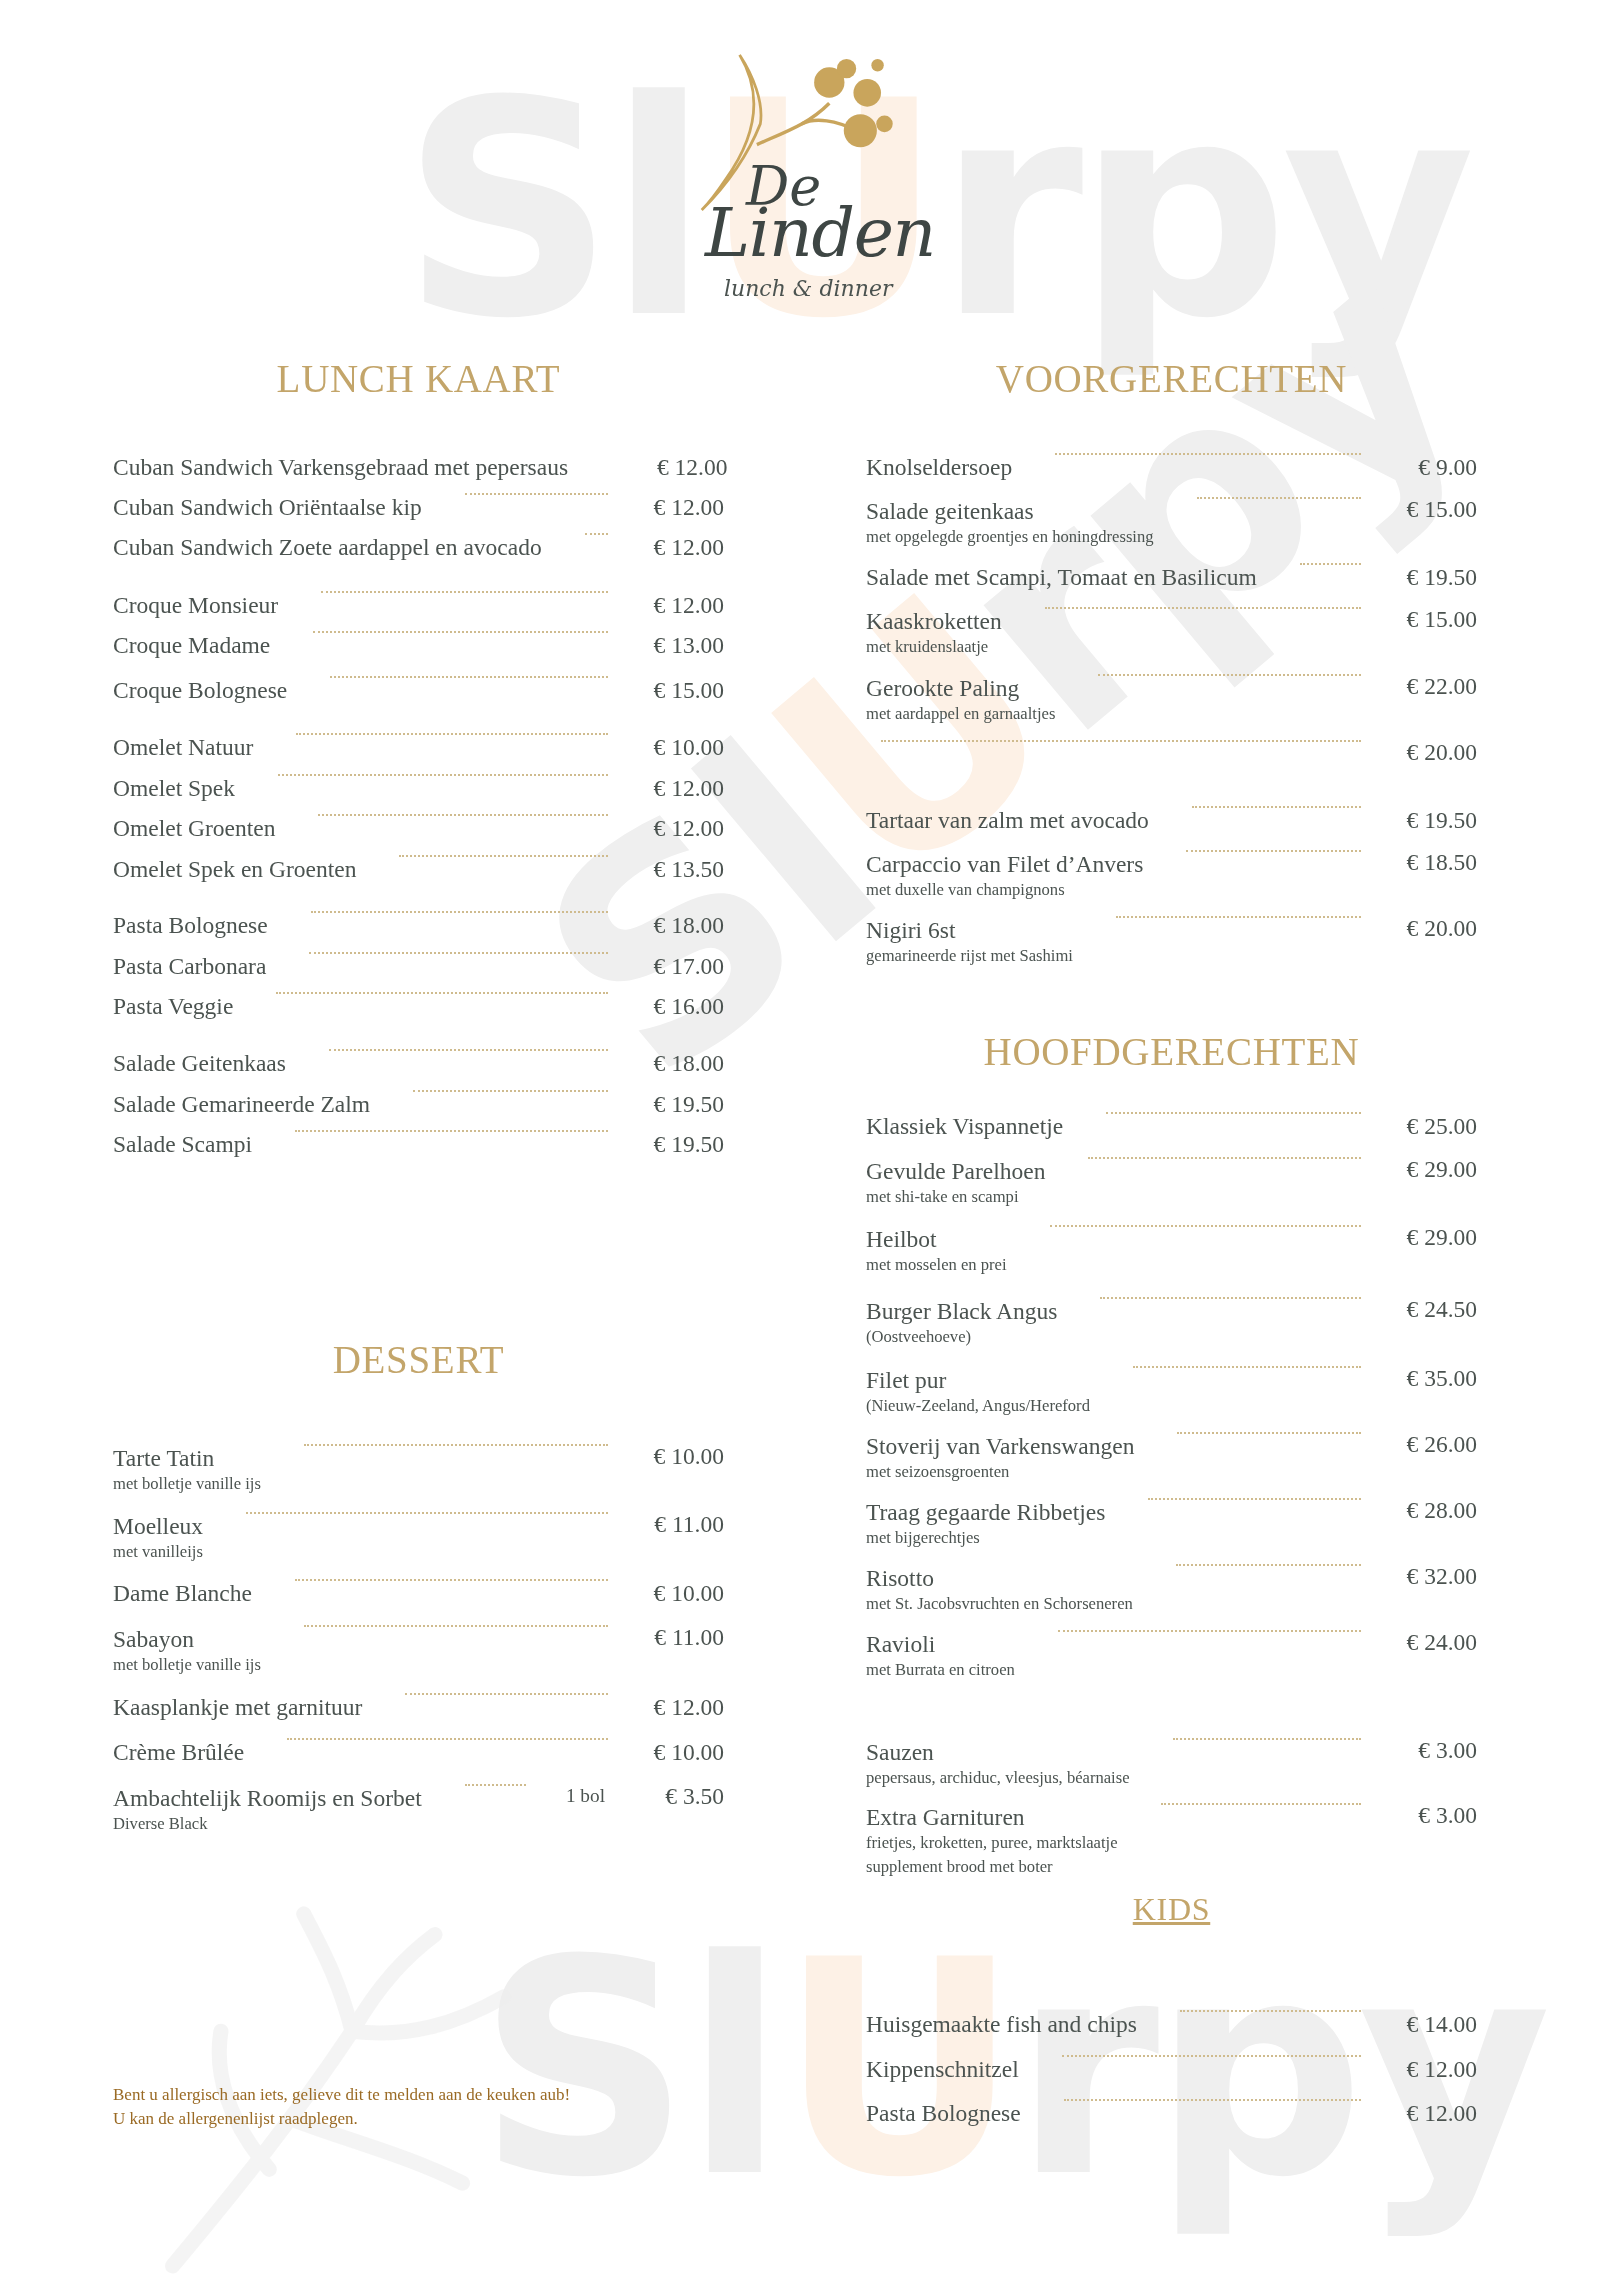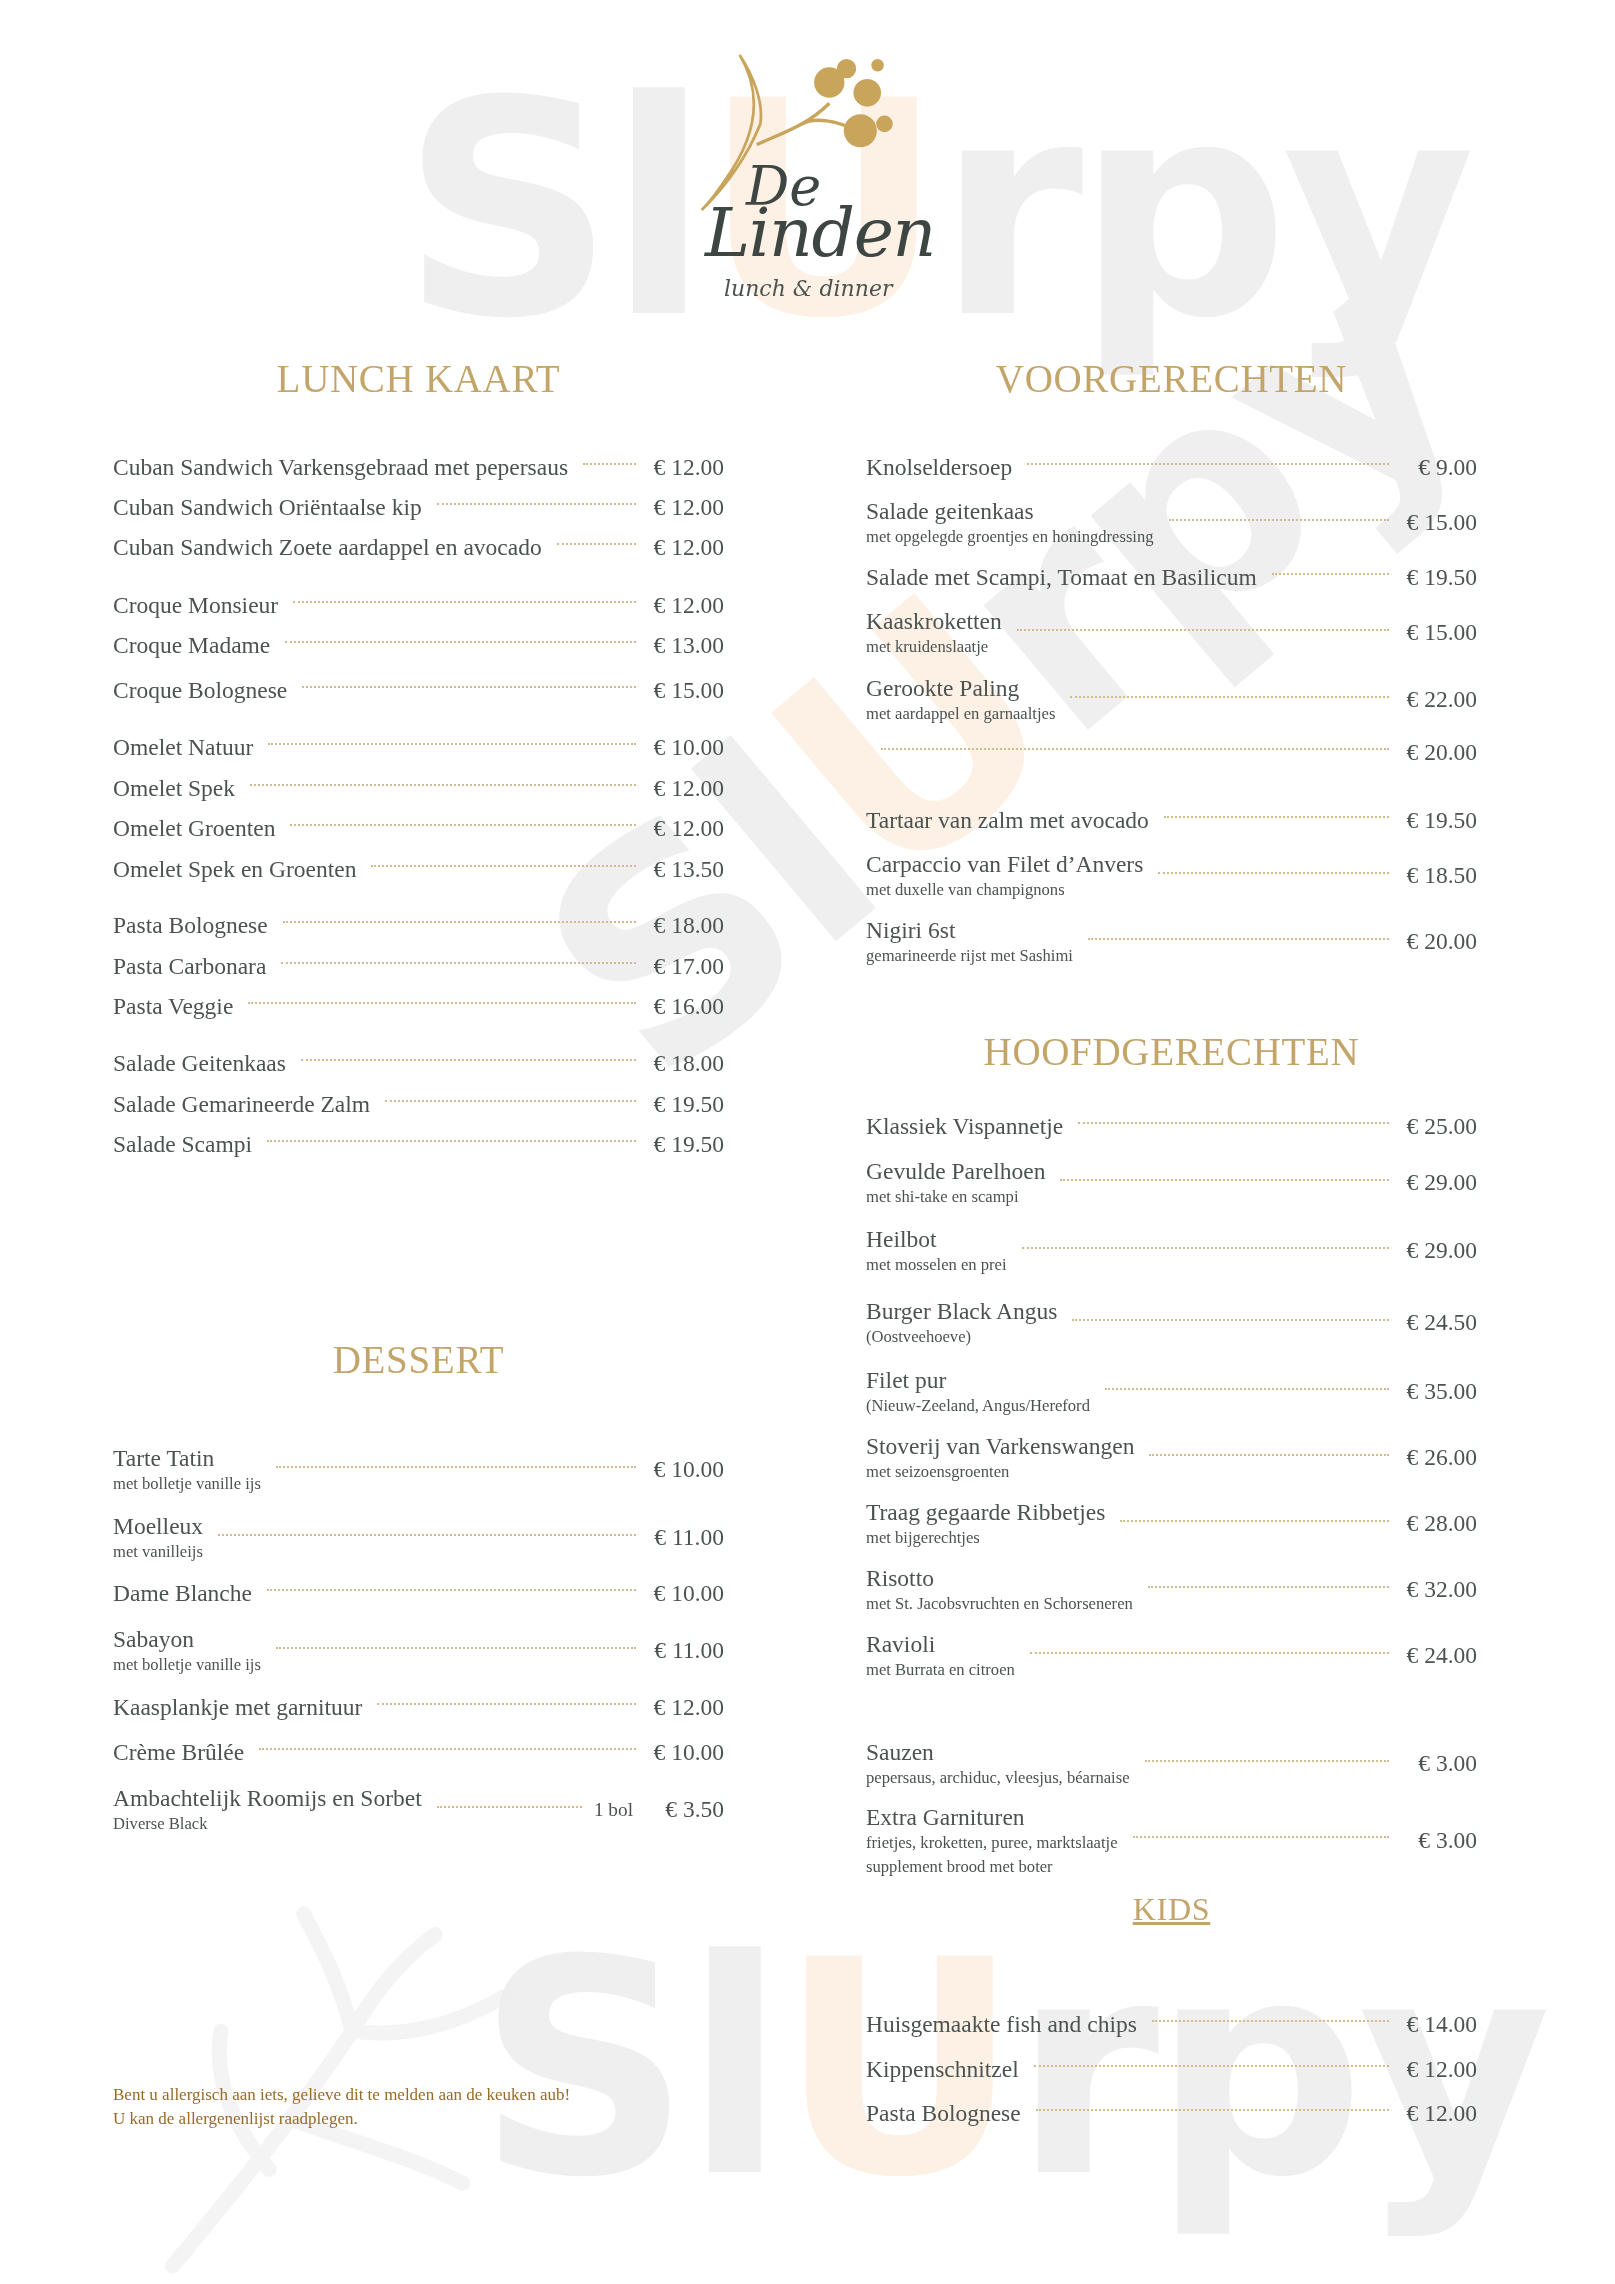--- a/index.html
+++ b/index.html
@@ -19,21 +19,21 @@
   .logo-de { position: absolute; left: 746px; top: 155px; font-family: "DejaVu Serif", serif;
              font-style: italic; font-size: 54px; color: #3e4644; }
   .logo-linden { position: absolute; left: 705px; top: 193px; font-family: "DejaVu Serif", serif;
                  font-style: italic; font-size: 68px; color: #3e4644; letter-spacing: -1.4px; }
   .logo-sub { position: absolute; left: 724px; top: 276px; font-family: "DejaVu Serif", serif;
               font-style: italic; font-size: 22px; color: #4b5350; }
 
   .heading { position: absolute; font-family: "Liberation Serif", serif; color: #c3a56a;
              font-size: 39px; letter-spacing: 0.7px; text-align: center; font-weight: normal; }
 
-  .row { position: absolute; display: flex; align-items: center; }
+  .row { position: absolute; display: flex; align-items: flex-start; gap: 28px; }
   .col-l { left: 113px; width: 611px; }
   .col-r { left: 866px; width: 611px; }
   .row .name-wrap { display: flex; flex-direction: column; white-space: nowrap; }
   .row .name { font-size: 23.5px; line-height: 28px; }
   .row .sub  { font-size: 16.6px; line-height: 23.5px; }
   .row .leader { flex: 1; border-bottom: 2.1px dotted #cfbb8e; margin: 0 12.4px 6.2px 15px; }
   .row .qty { font-size: 19.3px; margin-right: 15px; line-height: 23.5px; }
   .row .price { font-size: 23.5px; line-height: 28px; white-space: nowrap; min-width: 76px; text-align: right; }
   .row.has-sub .price { line-height: 25px; }
   .note { position: absolute; left: 113px; top: 2083px; font-size: 17px; line-height: 23.5px; color: #9a6a24; }

